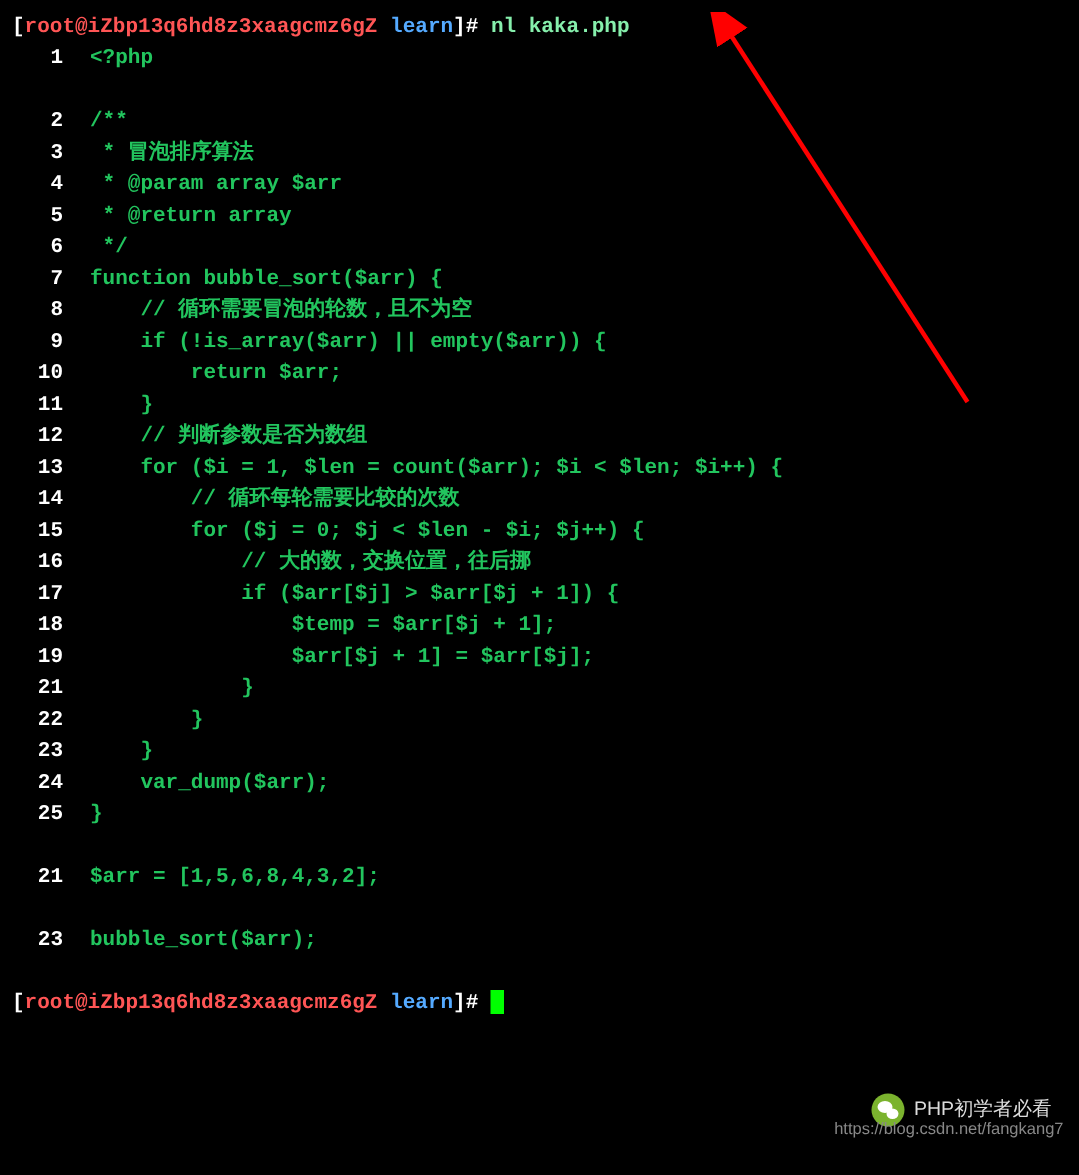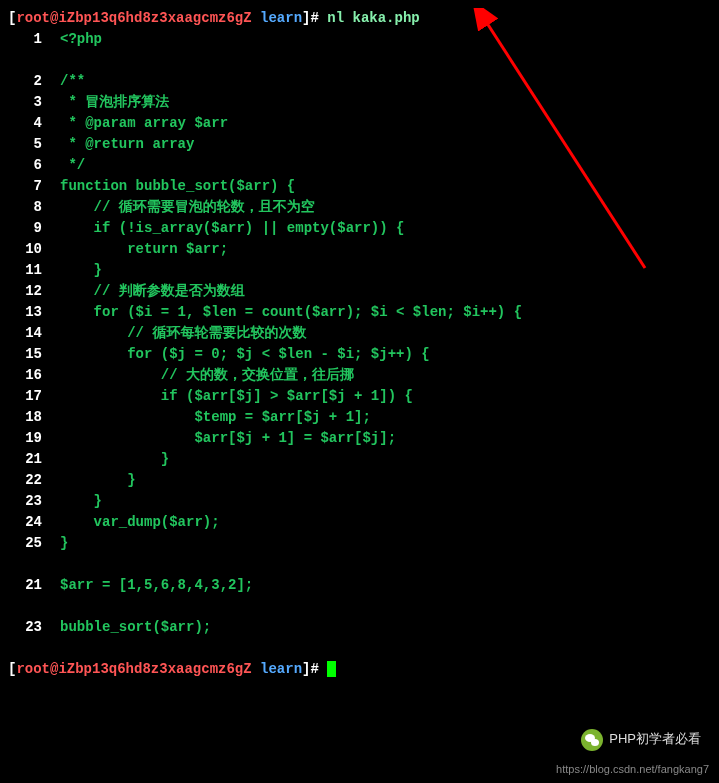--- a/index.html
+++ b/index.html
@@ -95,21 +95,21 @@
       width: 8px;
       height: 7px;
       background: #fff;
       border-radius: 50%;
       position: absolute;
       bottom: 5px;
       right: 4px;
     }
     .watermark {
       position: absolute;
-      bottom: 6px;
+      bottom: 22px;
       right: 10px;
       color: #888;
       font-size: 11px;
       font-family: sans-serif;
     }
   </style>
 </head>
 <body>
 
 <div class="prompt-line"><span class="prompt-bracket">[</span><span class="prompt-user">root@iZbp13q6hd8z3xaagcmz6gZ</span><span class="prompt-dir"> learn</span><span class="prompt-bracket">]#</span><span class="prompt-cmd"> nl kaka.php</span></div>

